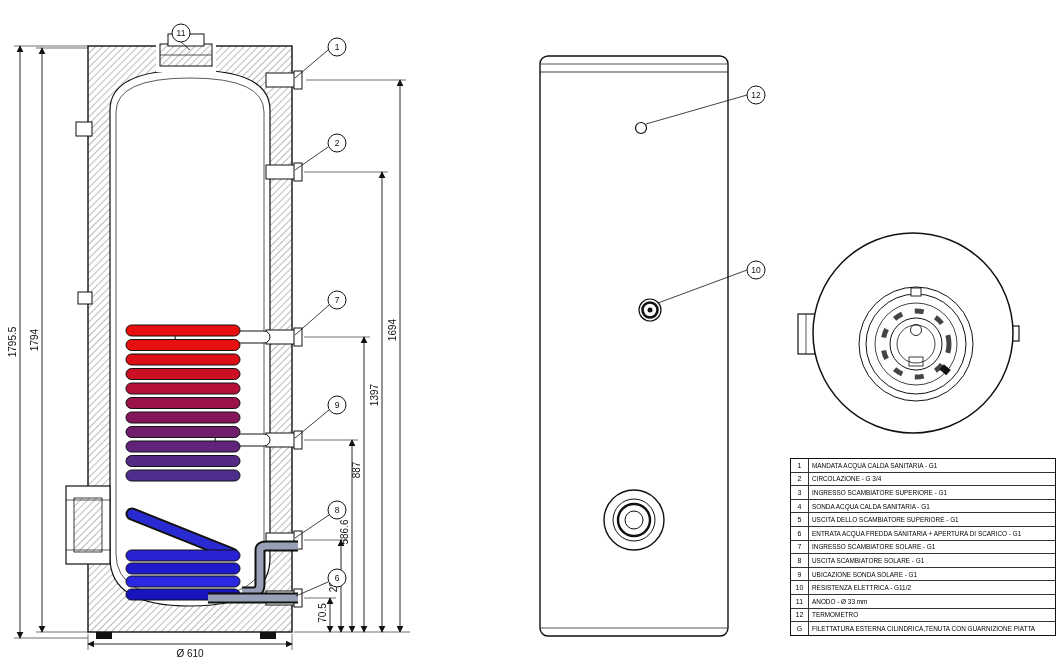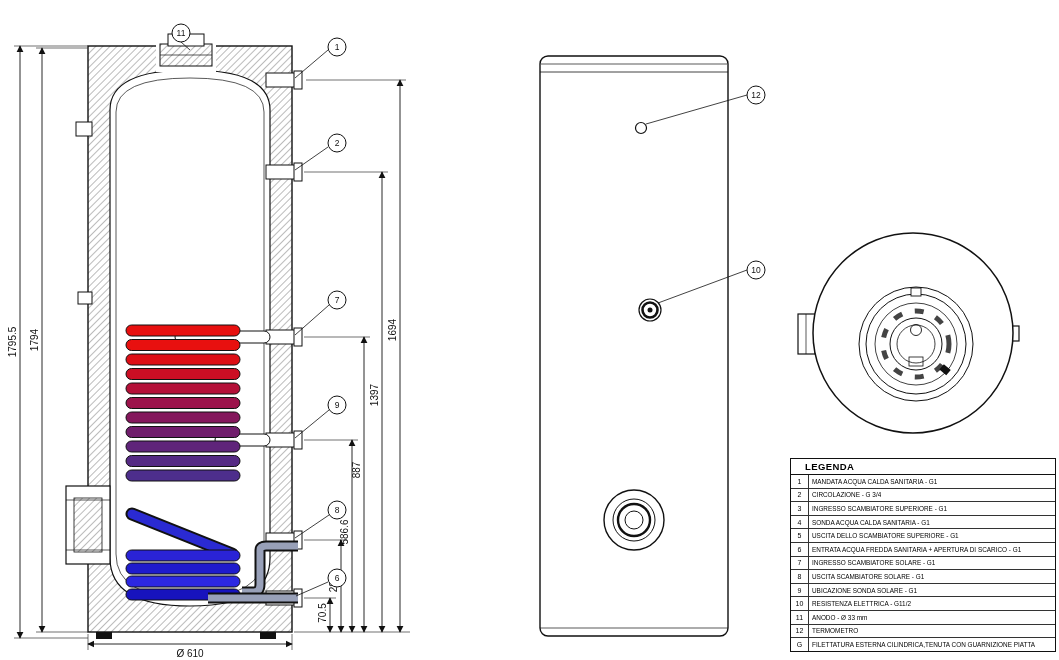--- a/index.html
+++ b/index.html
@@ -234,21 +234,20 @@
       <circle cx="916" cy="344" r="19" stroke-width="0.8"></circle>
       <circle cx="916" cy="330" r="5.5" stroke-width="0.9"></circle>
       <rect x="909" y="357" width="14" height="9" stroke-width="0.8"></rect>
       <rect x="911" y="288" width="10" height="8" fill="#fff" stroke-width="0.9"></rect>
       <rect x="941" y="366" width="9" height="7" fill="#111" stroke="none" transform="rotate(40 945 369)"></rect>
     </g>
   </g>
 </svg>
 
 <div class="legend">
-  <div class="legend-title">LEGENDA</div>
   <div class="legend-row">
     <div class="legend-num">1</div>
     <div class="legend-label">MANDATA ACQUA CALDA SANITARIA - G1</div>
   </div>
   <div class="legend-row">
     <div class="legend-num">2</div>
     <div class="legend-label">CIRCOLAZIONE - G 3/4</div>
   </div>
   <div class="legend-row">
     <div class="legend-num">3</div>

